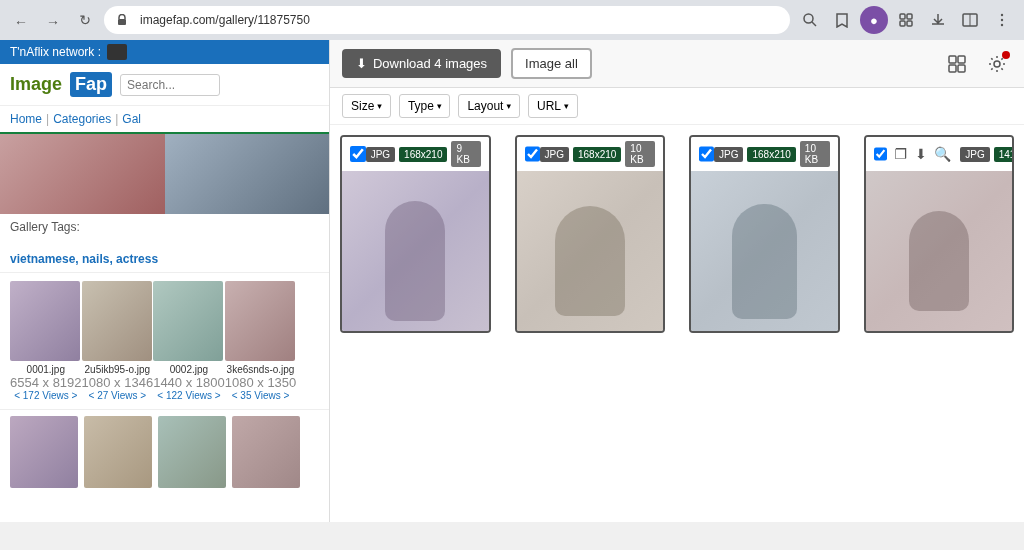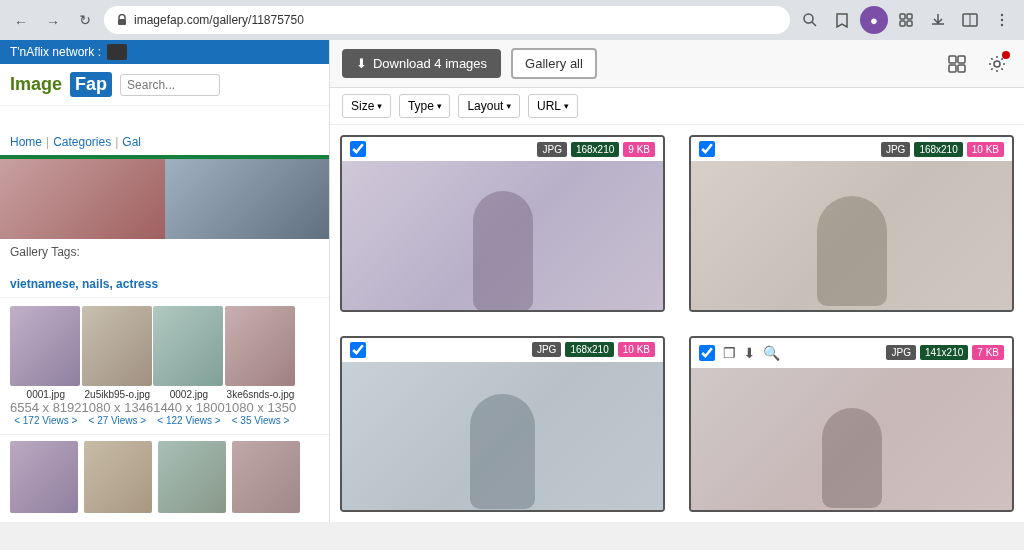--- a/index.html
+++ b/index.html
@@ -1,37 +1,37 @@
 <!DOCTYPE html>
 <html><head>
   <meta charset="utf-8">
   <style>
     * { box-sizing: border-box; margin: 0; padding: 0; }
     body { font-family: Arial, sans-serif; font-size: 13px; background: #f0f0f0; width: 1024px; height: 550px; overflow: hidden; }
     .browser-toolbar { display: flex; align-items: center; padding: 6px 8px; gap: 6px; background: #dee1e6; }
     .nav-btn { width: 26px; height: 26px; border-radius: 50%; border: none; background: transparent; cursor: pointer; display: flex; align-items: center; justify-content: center; color: #555; font-size: 14px; }
-    .address-bar { flex: 1; height: 28px; border-radius: 14px; border: none; background: white; padding: 0 12px; font-size: 12px; color: #333; display: flex; align-items: center; gap: 6px; }
+    .address-bar { flex: 1; height: 28px; border-radius: 14px; border: none; background: white; padding: 0 12px; font-size: 12px; color: #333; display: flex; align-items: center; gap: 12px; }
     .address-text { flex:1; font-size: 12px; color: #333; }
     .toolbar-icons { display: flex; gap: 4px; align-items: center; }
     .toolbar-icon-btn { width: 28px; height: 28px; border-radius: 50%; border: none; background: transparent; cursor: pointer; display: flex; align-items: center; justify-content: center; color: #555; font-size: 15px; }
     .profile-icon { width: 28px; height: 28px; border-radius: 50%; background: #7b4fa6; display: flex; align-items: center; justify-content: center; color: white; font-size: 13px; }
 
     
     .main-layout { display: flex; height: calc(550px - 68px); }
 
     
     .left-sidebar { width: 330px; background: white; border-right: 1px solid #ddd; overflow-y: auto; flex-shrink: 0; }
 
     .site-header { background: #1a6fbb; color: white; padding: 4px 10px; font-size: 12px; display: flex; align-items: center; gap: 6px; }
 
     .logo-area { padding: 8px 10px; display: flex; align-items: center; gap: 8px; border-bottom: 1px solid #eee; }
     .logo-fap { background: #1a6fbb; color: white; padding: 2px 5px; border-radius: 3px; font-size: 18px; font-weight: bold; }
     .logo-search { height: 22px; border: 1px solid #ccc; border-radius: 3px; padding: 0 6px; font-size: 12px; width: 100px; }
 
-    .nav-links { padding: 6px 10px; display: flex; gap: 4px; border-bottom: 4px solid #15803d; font-size: 12px; margin-top: 23px; }
+    .nav-links { padding: 6px 10px; display: flex; gap: 4px; border-bottom: 2px solid #15803d; font-size: 12px; }
     .nav-link { color: #1a6fbb; text-decoration: none; cursor: pointer; }
     .nav-sep { color: #aaa; }
 
     .gallery-promo { position: relative; height: 80px; overflow: hidden; }
     .gallery-promo-img { width: 100%; height: 80px; background: #888; display: flex; }
     .promo-thumb { flex: 1; height: 80px; }
     .promo-thumb-1 { background: linear-gradient(135deg, #c8a0a0, #a06060); }
     .promo-thumb-2 { background: linear-gradient(135deg, #a0b0c0, #607080); }
 
     .gallery-info { padding: 8px 10px; border-bottom: 1px solid #eee; }
@@ -69,28 +69,28 @@
     .spacer { flex: 1; }
     .grid-icon-btn { width: 30px; height: 30px; display: flex; align-items: center; justify-content: center; cursor: pointer; border: none; background: transparent; }
     .settings-btn { width: 30px; height: 30px; display: flex; align-items: center; justify-content: center; cursor: pointer; border: none; background: transparent; position: relative; }
     .settings-badge { position: absolute; top: 2px; right: 2px; width: 8px; height: 8px; background: #cc0000; border-radius: 50%; }
 
     
     .filter-bar { padding: 6px 12px; display: flex; gap: 8px; align-items: center; border-bottom: 1px solid #eee; background: white; }
     .filter-btn { background: white; border: 1px solid #ccc; border-radius: 3px; padding: 4px 8px; font-size: 12px; cursor: pointer; display: flex; align-items: center; gap: 3px; }
 
     
-    .image-grid { flex: 1; overflow-y: auto; padding: 10px; display: grid; grid-template-columns: 1fr 1fr; gap: 24px; align-content: start; }
+    .image-grid { flex: 1; overflow-y: auto; padding: 10px; display: grid; grid-template-columns: 1fr 1fr 1fr 1fr; gap: 24px; align-content: start; }
     .image-card { border: 2px solid #555; border-radius: 4px; overflow: hidden; position: relative; background: #f5f5f5; }
     .image-card-header { display: flex; align-items: center; justify-content: space-between; padding: 4px 8px; background: white; }
     .img-checkbox { width: 16px; height: 16px; cursor: pointer; }
     .img-meta-tags { display: flex; gap: 4px; align-items: center; }
     .img-tag { background: #555; color: white; font-size: 10px; padding: 2px 5px; border-radius: 2px; }
     .img-tag-blue { background: #14532d; }
-    .img-size-tag { background: #ec4899; color: white; font-size: 10px; padding: 2px 5px; border-radius: 2px; }
+    .img-size-tag { background: #737373; color: white; font-size: 10px; padding: 2px 5px; border-radius: 2px; }
     .image-container { height: 160px; overflow: hidden; display: flex; align-items: center; justify-content: center; background: #e8e8e8; }
     .img-placeholder { width: 100%; height: 100%; object-fit: cover; }
     .img-ph-1 { background: linear-gradient(135deg, #d0c8d8 0%, #b8b0c8 50%, #c8c0d0 100%); }
     .img-ph-2 { background: linear-gradient(135deg, #d8d0c8 0%, #c8c0b8 50%, #d0c8c0 100%); }
     .img-ph-3 { background: linear-gradient(135deg, #c8d0d8 0%, #b8c0c8 50%, #c0c8d0 100%); }
     .img-ph-4 { background: linear-gradient(135deg, #d0c8c8 0%, #c8b8b8 50%, #d0c0c0 100%); }
     .image-card-actions { display: flex; gap: 6px; padding: 3px 8px; align-items: center; }
     .card-action-icon { font-size: 14px; cursor: pointer; color: #555; }
 
     
@@ -245,21 +245,21 @@
 
   </div>
 
   <div class="right-content">
 
     <div class="downloader-toolbar">
       <button class="download-btn">
         <span>⬇</span>
         <span>Download 4 images</span>
       </button>
-      <button class="select-all-btn">Gallery all</button>
+      <button class="select-all-btn">Image all</button>
       <div class="spacer"></div>
       <button class="grid-icon-btn">
         <svg width="18" height="18" viewBox="0 0 18 18">
           <rect x="1" y="1" width="7" height="7" rx="1" fill="none" stroke="#555" stroke-width="1.5"></rect>
           <rect x="10" y="1" width="7" height="7" rx="1" fill="none" stroke="#555" stroke-width="1.5"></rect>
           <rect x="1" y="10" width="7" height="7" rx="1" fill="none" stroke="#555" stroke-width="1.5"></rect>
           <rect x="10" y="10" width="7" height="7" rx="1" fill="none" stroke="#555" stroke-width="1.5"></rect>
         </svg>
       </button>
       <button class="settings-btn" style="position:relative;">

